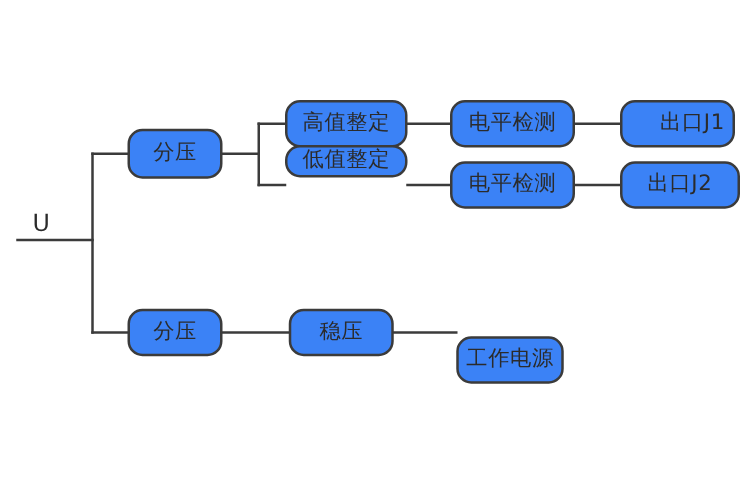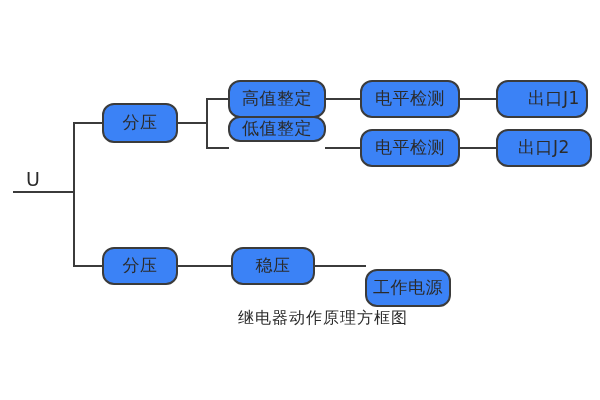--- a/index.html
+++ b/index.html
@@ -113,15 +113,14 @@
         <span class="node-label">分压</span>
       </div>
       <div class="node" style="left: 231px; top: 247px; width: 84px; height: 38px; border-color: rgb(59, 59, 59); color: rgb(43, 43, 43);">
         <span class="node-label">稳压</span>
       </div>
       <div class="node" style="left: 365px; top: 247px; width: 86px; height: 38px; border-color: rgb(59, 59, 59); color: rgb(43, 43, 43); margin-top: 22px;">
         <span class="node-label">工作电源</span>
       </div>
     </div>
 
-  <span class="caption" style="left:238px; top:310px;">继电器动作原理方框图</span>
 
 </div>
 
 </body></html>

